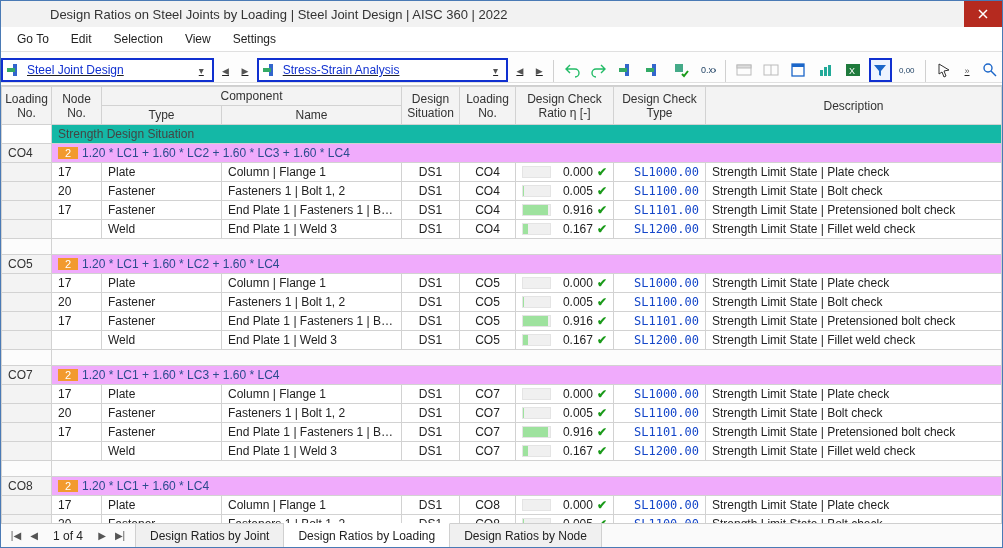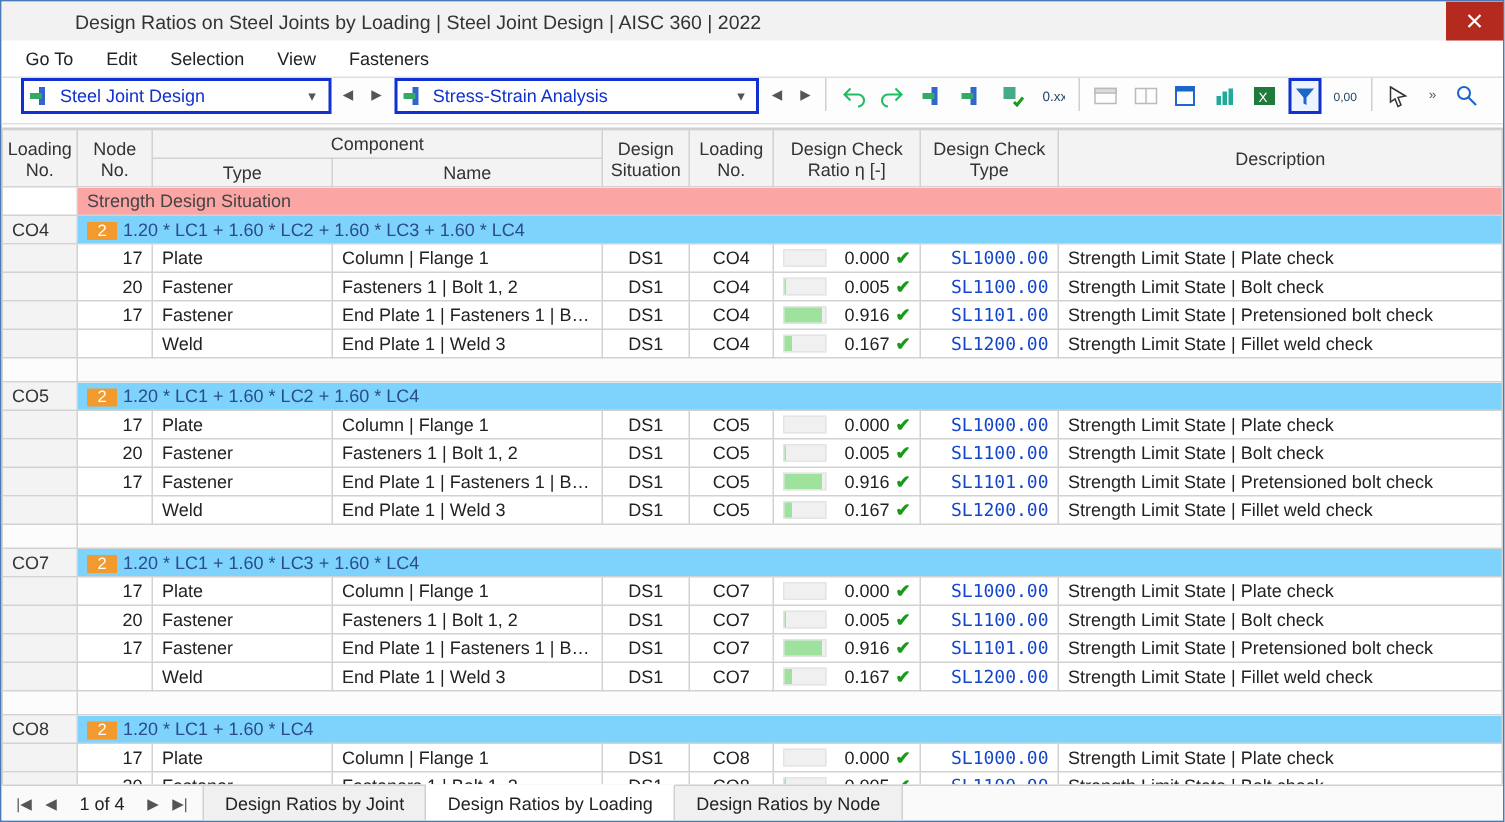--- a/index.html
+++ b/index.html
@@ -44,26 +44,27 @@
     background: #fff;
   }
   .menubar .menu-item {
     padding: 2px 10px;
     cursor: pointer;
   }
   
   .toolbar-row {
     height: 32px;
     display: flex;
-    align-items: flex-start;
-    padding: 0 13px;
+    align-items: flex-end;
+    padding: 0 0;
     gap: 4px;
     border-top: 1px solid #e0e0e0;
     border-bottom: 1px solid #e0e0e0;
     background: #fdfdfd;
+    text-decoration: underline;
   }
   .combo {
     display: flex; align-items: center;
     height: 24px;
     border: 2px solid #1030d0;
     background: #fff;
     padding: 0 4px;
     gap: 6px;
     cursor: pointer;
   }
@@ -126,25 +127,25 @@
   .col-lno { width: 56px; }
   .col-ratio { width: 98px; }
   .col-chk { width: 92px; }
   .col-desc { width: auto; }
 
   tr.section td {
     background: #fff;
     color: #444;
     font-weight: 500;
   }
-  tr.lc-row td { background: #7dd3fc; }
+  tr.lc-row td { background: #f0abfc; }
   tr.lc-row td.lno-cell { background: #f3f3f3; }
   tr.gap td { background: #fcfcfc; height: 16px; }
   td.lno-cell { background: #f3f3f3; color: #333; text-align: left; }
-  td.node-cell { text-align: right; }
+  td.node-cell { text-align: left; }
   td.sit-cell, td.loadingno-cell { text-align: center; }
   td.ratio-cell { padding: 0 4px; }
   .ratio-wrap { display:flex; align-items:center; gap:4px; height: 100%; }
   .ratio-bar { flex:1; height: 12px; background: #f0f0f0; position: relative; border: 1px solid #e4e4e4; }
   .ratio-fill { position:absolute; left:0; top:0; bottom:0; background: #9ee29e; }
   .ratio-val { min-width: 38px; text-align: right; }
   .ratio-ok { color: #1a9a1a; font-weight: bold; }
   td.chk-cell { text-align: right; font-family: Consolas, monospace; color: #1446c9; }
   td.desc-cell { text-align: left; }
   .badge {
@@ -197,21 +198,21 @@
         <path d="M1 1 L9 9 M9 1 L1 9" stroke="#fff" stroke-width="1.5"></path>
       </svg>
   </div>
 </div>
 
 <div class="menubar">
   <div class="menu-item">Go To</div>
   <div class="menu-item">Edit</div>
   <div class="menu-item">Selection</div>
   <div class="menu-item">View</div>
-  <div class="menu-item">Fasteners</div>
+  <div class="menu-item">Settings</div>
 </div>
 
 <div class="toolbar-row">
   <div class="combo c1">
     <span class="ico-joint"></span>
     <span class="combo-label">Steel Joint Design</span>
     <span class="chev">▾</span>
   </div>
   <div class="small-nav">◀</div>
   <div class="small-nav">▶</div>
@@ -369,21 +370,21 @@
         <th rowspan="2">Description</th>
       </tr>
       <tr>
         <th>Type</th>
         <th>Name</th>
       </tr>
     </thead>
     <tbody id="tbody">
         <tr class="section">
   <td class="lno-cell"></td>
-  <td colspan="8" style="background:#fca5a5">Strength Design Situation</td>
+  <td colspan="8" style="background:#14b8a6">Strength Design Situation</td>
 </tr>
         <tr class="lc-row">
     <td class="lno-cell">CO4</td>
     <td colspan="8"><span class="badge">2</span><span class="lc-text">1.20 * LC1 + 1.60 * LC2 + 1.60 * LC3 + 1.60 * LC4</span></td>
   </tr>
         <tr>
       <td class="lno-cell"></td>
       <td class="node-cell">17</td>
       <td>Plate</td>
       <td>Column | Flange 1</td>

